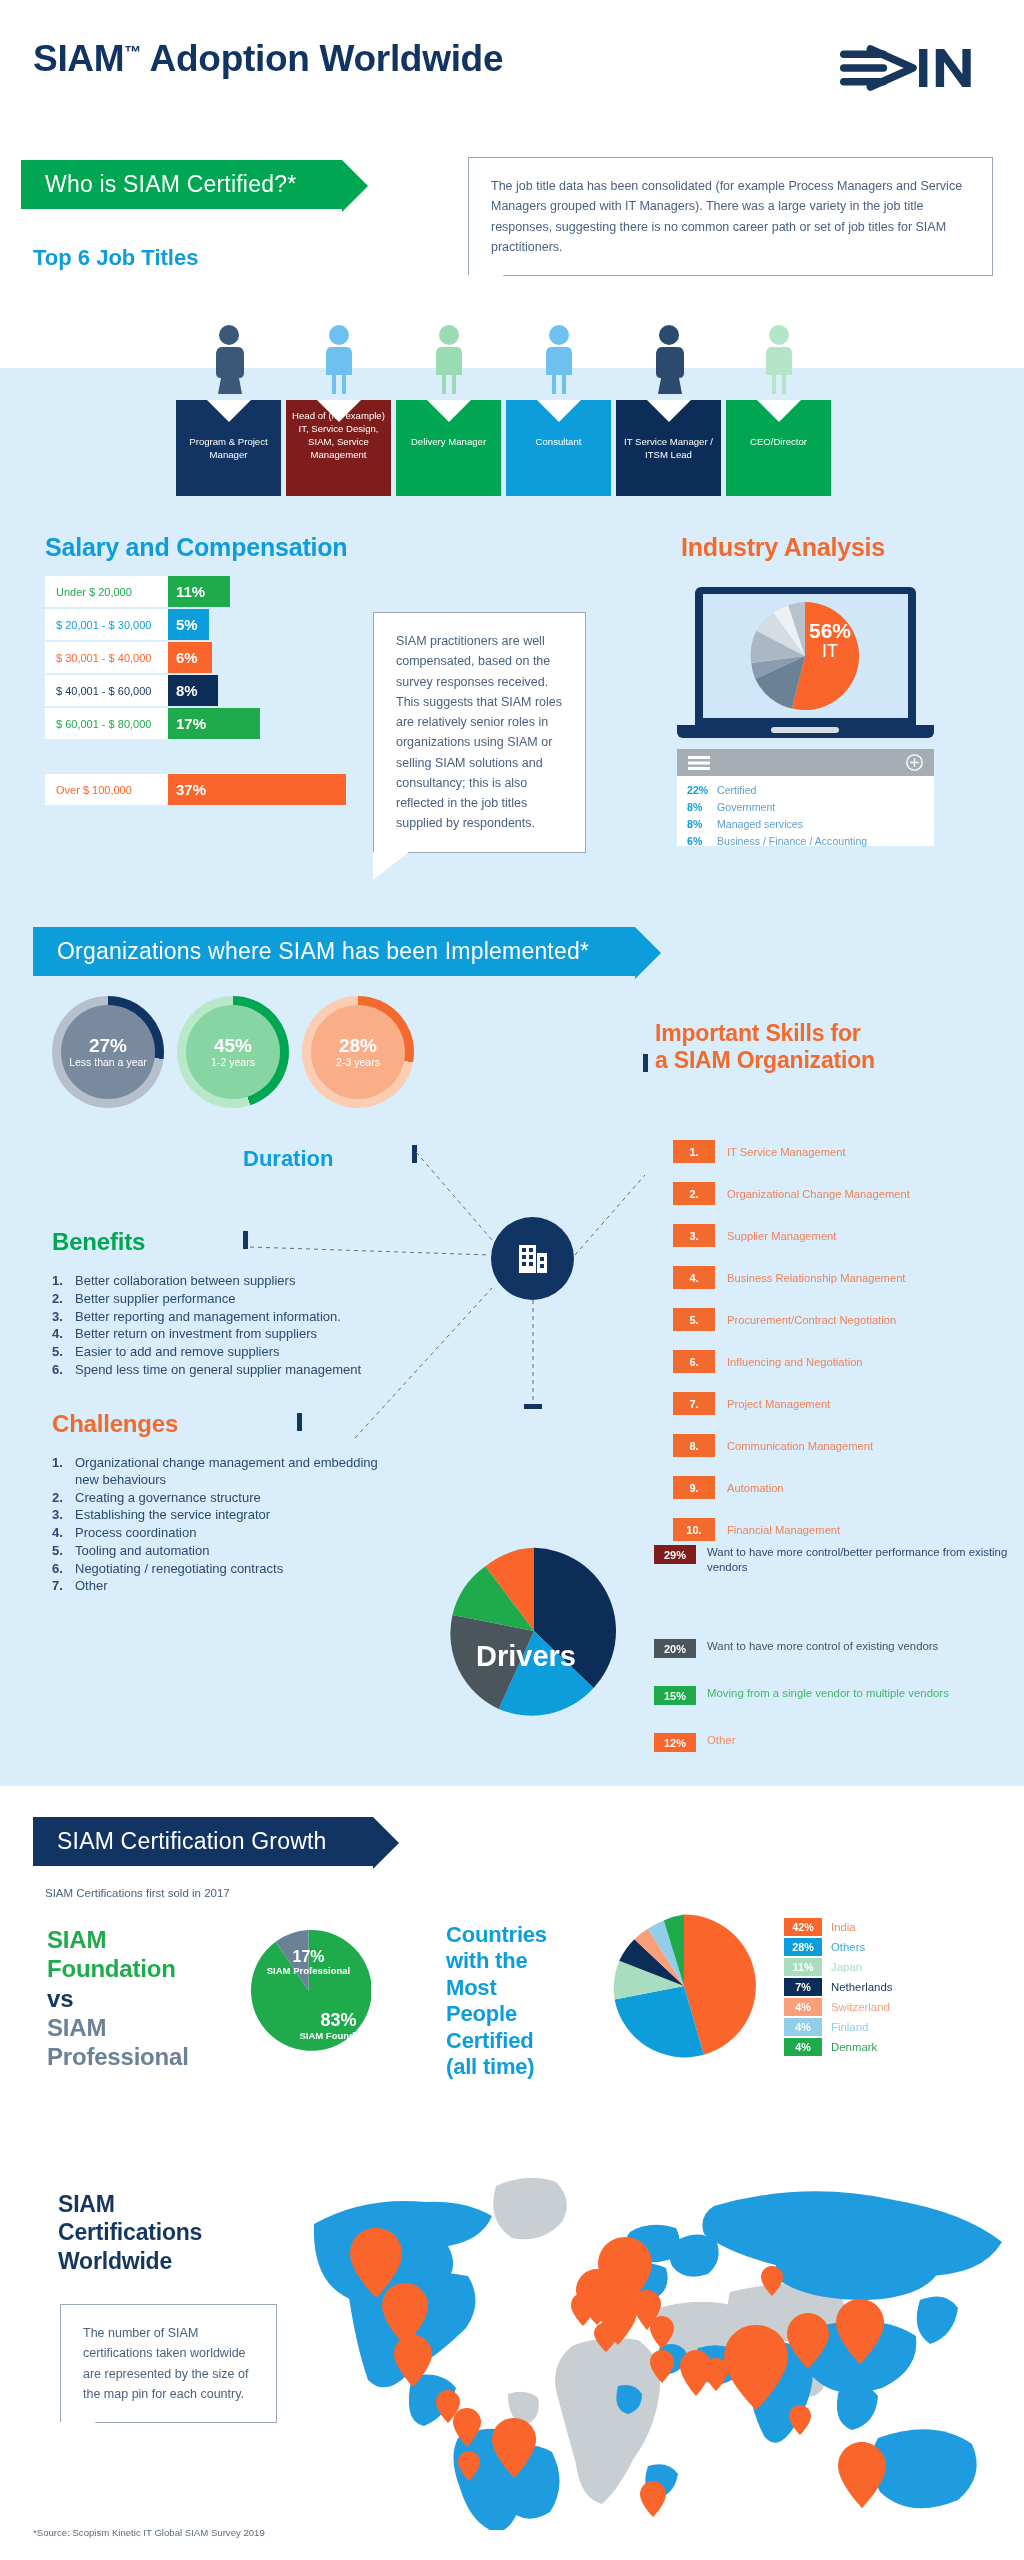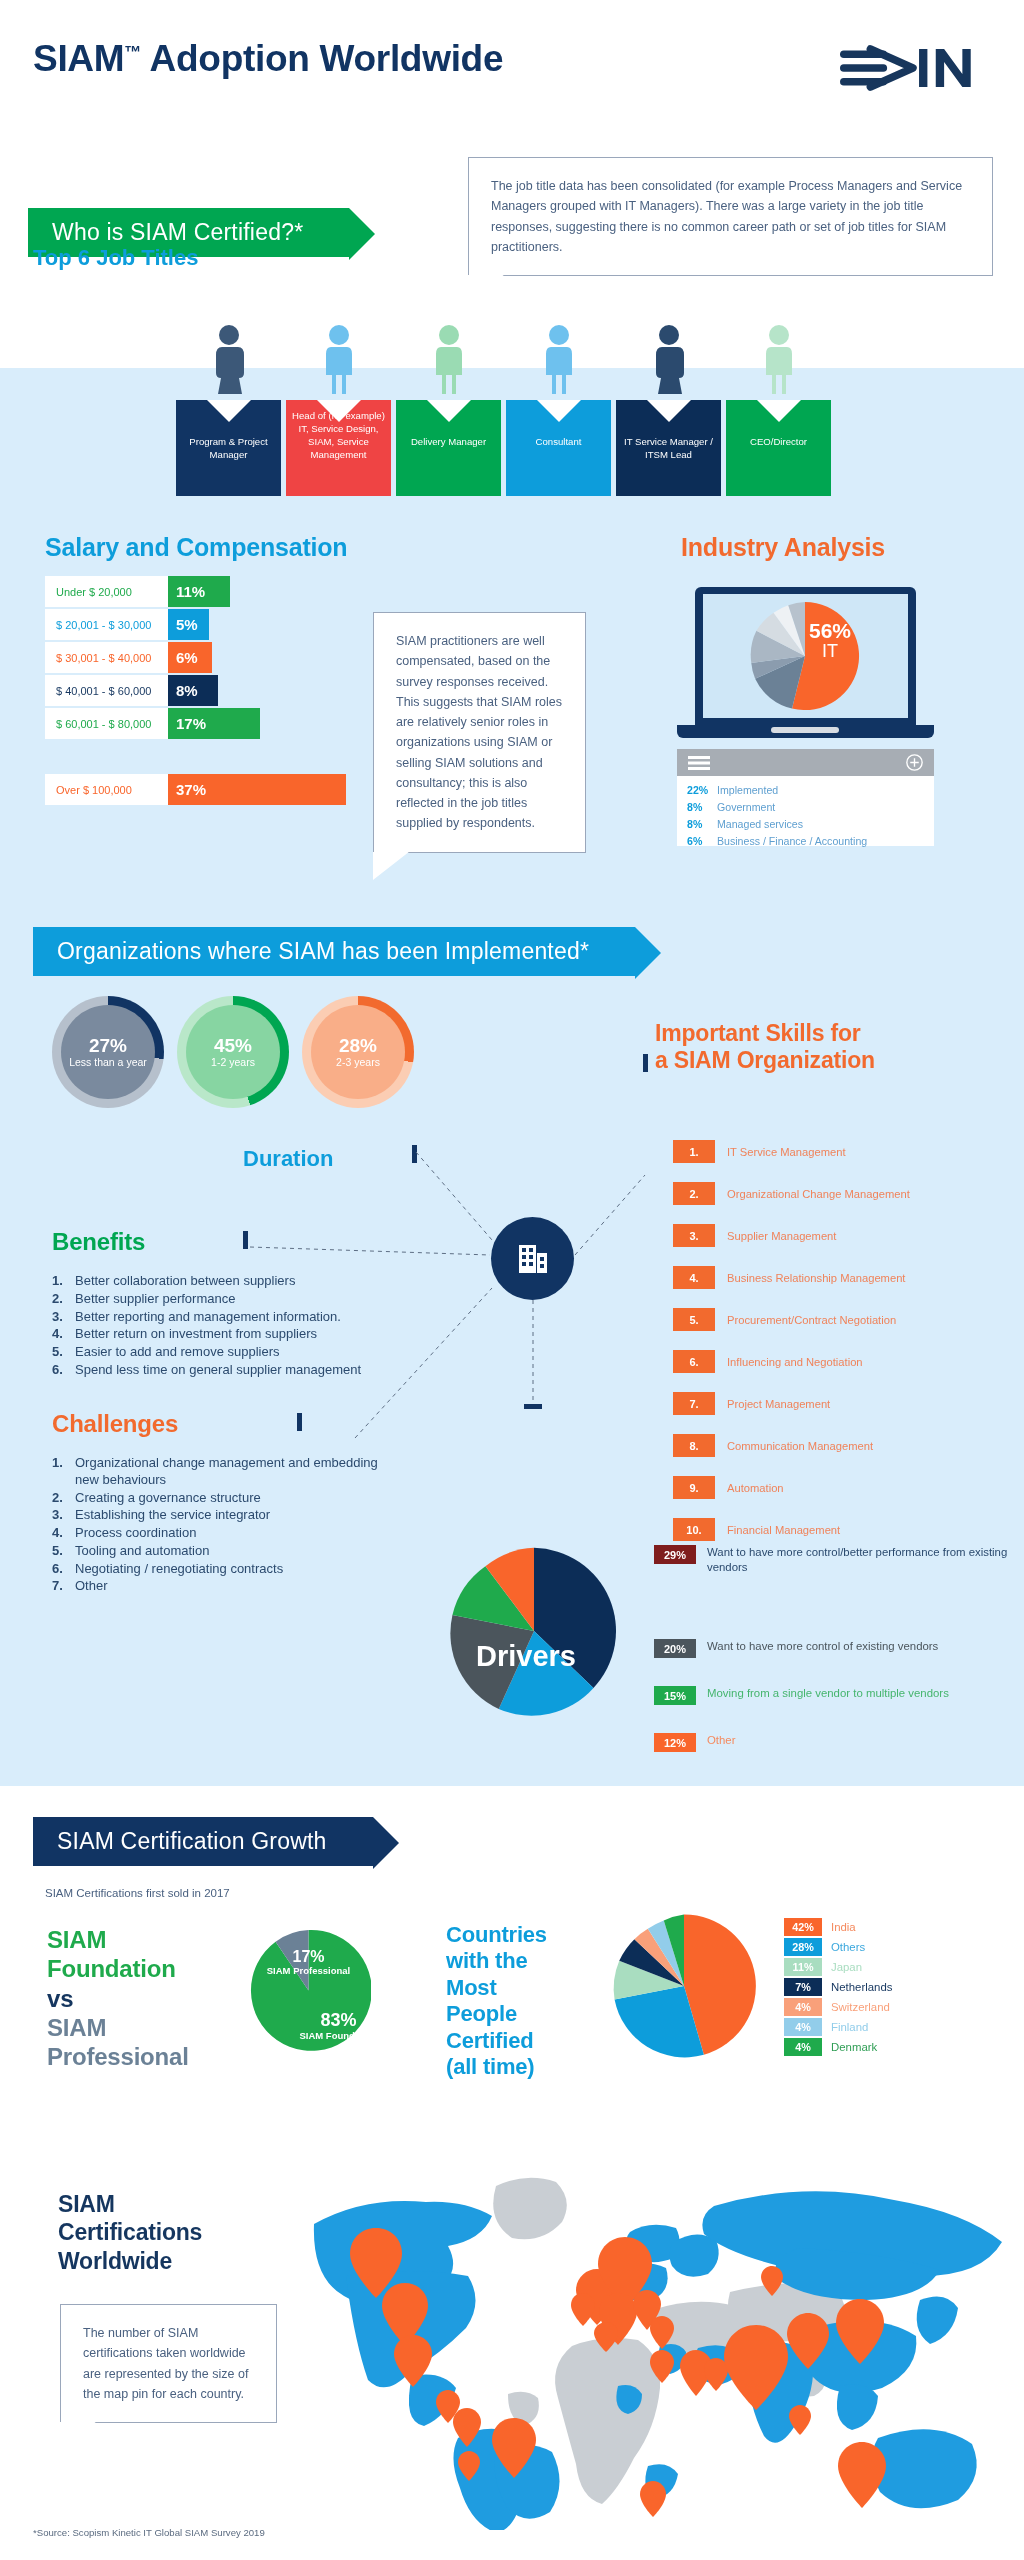--- a/index.html
+++ b/index.html
@@ -167,21 +167,21 @@
 
   <svg class="logo" viewBox="0 0 200 62">
     <rect x="0" y="8" width="62" height="10" rx="5" fill="#17365c"></rect>
     <rect x="0" y="26" width="62" height="10" rx="5" fill="#17365c"></rect>
     <rect x="0" y="44" width="62" height="10" rx="5" fill="#17365c"></rect>
     <path d="M40 6 L96 31 L40 56" stroke="#17365c" stroke-width="10" fill="none" stroke-linecap="round" stroke-linejoin="round"></path>
     <rect x="104" y="6" width="11" height="50" fill="#17365c"></rect>
     <path d="M126 56 V6 h11 l24 33 V6 h11 v50 h-11 l-24 -33 v33 z" fill="#17365c"></path>
   </svg>
 
-  <div class="abs" style="left:28px; top:160px;margin-top:48px;">
+  <div class="abs" style="left:21px; top:160px;">
     <div class="banner green">Who is SIAM Certified?*</div>
   </div>
 
   <div class="abs" style="left:33px; top:245px; font-size:22px; font-weight:bold; color:#0d9ddb;text-align:center;">Top 6 Job Titles</div>
 
   <div class="callout" style="left:468px; top:157px; width:525px;">
     <span>The job title data has been consolidated (for example Process Managers and Service Managers grouped with IT Managers). There was a large variety in the job title responses, suggesting there is no common career path or set of job titles for SIAM practitioners.</span>
     <span class="tail"></span>
   </div>
 
@@ -196,21 +196,21 @@
         <div class="bar" style="background: rgb(17, 52, 99);">
           <span class="notch"></span>
           <div class="lbl">Program &amp; Project Manager</div>
         </div>
       </div>
       <div class="jobcol" style="left: 110px;">
         <div class="person"><svg width="42" height="72" viewBox="0 0 42 72">
             <circle cx="21" cy="11" r="10" fill="#6ec1ee"></circle>
             <path d="M13 23 h16 q5 0 5 7 v21 h-6 v19 h-4 v-19 h-6 v19 h-4 v-19 h-6 v-21 q0 -7 5 -7z" fill="#6ec1ee"></path>
           </svg></div>
-        <div class="bar" style="background: #ef4444;">
+        <div class="bar" style="background: #7f1d1d;">
           <span class="notch"></span>
           <div class="lbl" style="top: 10px;">Head of (for example) IT, Service Design, SIAM, Service Management</div>
         </div>
       </div>
       <div class="jobcol" style="left: 220px;">
         <div class="person"><svg width="42" height="72" viewBox="0 0 42 72">
             <circle cx="21" cy="11" r="10" fill="#9adbb3"></circle>
             <path d="M13 23 h16 q5 0 5 7 v21 h-6 v19 h-4 v-19 h-6 v19 h-4 v-19 h-6 v-21 q0 -7 5 -7z" fill="#9adbb3"></path>
           </svg></div>
         <div class="bar" style="background: rgb(0, 166, 81);">
@@ -314,21 +314,21 @@
       <rect x="0" y="11" width="22" height="3" fill="#fff"></rect>
     </svg>
     <svg style="position:absolute; right:11px; top:5px;" width="17" height="17" viewBox="0 0 20 20">
       <circle cx="10" cy="10" r="9" fill="none" stroke="#fff" stroke-width="1.6"></circle>
       <path d="M10 5 V15 M5 10 H15" stroke="#fff" stroke-width="1.6"></path>
     </svg>
   </div>
   <div id="indrows" class="ind-list" style="left:677px; top:776px; width:257px; height:70px; padding-top:5px;">
       <div class="ind-row">
         <b style="color:#0d9ddb">22%</b>
-        <span style="color:#5e9fd0">Implemented</span>
+        <span style="color:#5e9fd0">Certified</span>
       </div>
       <div class="ind-row">
         <b style="color:#0d9ddb">8%</b>
         <span style="color:#5e9fd0">Government</span>
       </div>
       <div class="ind-row">
         <b style="color:#0d9ddb">8%</b>
         <span style="color:#5e9fd0">Managed services</span>
       </div>
       <div class="ind-row">

